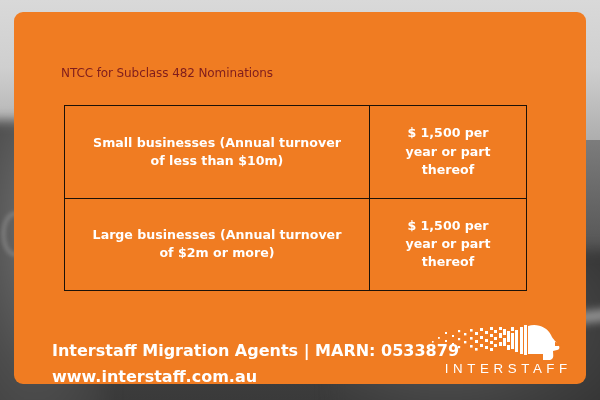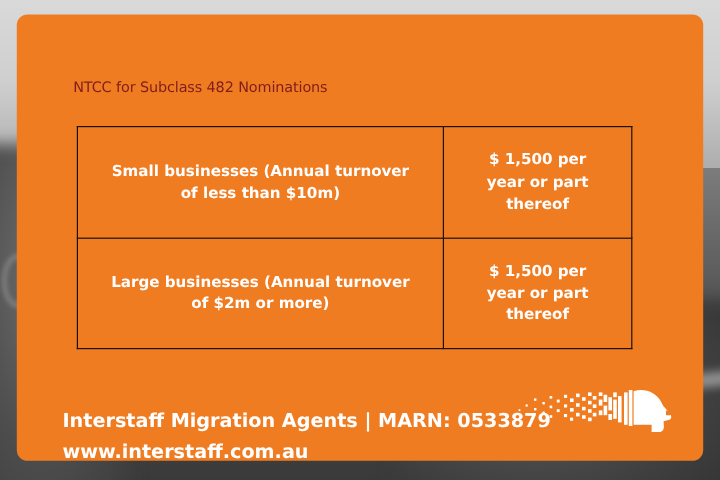--- a/index.html
+++ b/index.html
@@ -190,15 +190,16 @@
         <rect x="26" y="18" width="2.2" height="2.2"></rect>
         <rect x="26" y="26" width="2.2" height="2.2"></rect>
         <rect x="20" y="15" width="2" height="2"></rect>
         <rect x="20" y="23" width="2" height="2"></rect>
         <rect x="13" y="12" width="2" height="2"></rect>
         <rect x="13" y="20" width="2" height="2"></rect>
         <rect x="6" y="17" width="1.8" height="1.8"></rect>
         <rect x="0" y="21" width="1.6" height="1.6"></rect>
       </g>
     </svg>
+    <div class="word">INTERSTAFF</div>
   </div>
 
 </div>
 
 </body></html>

